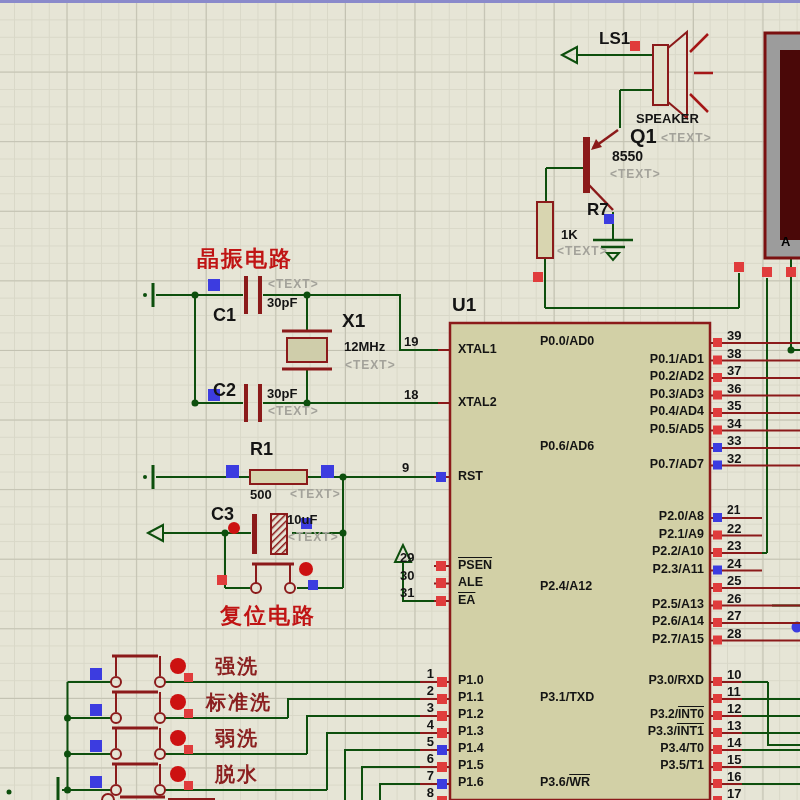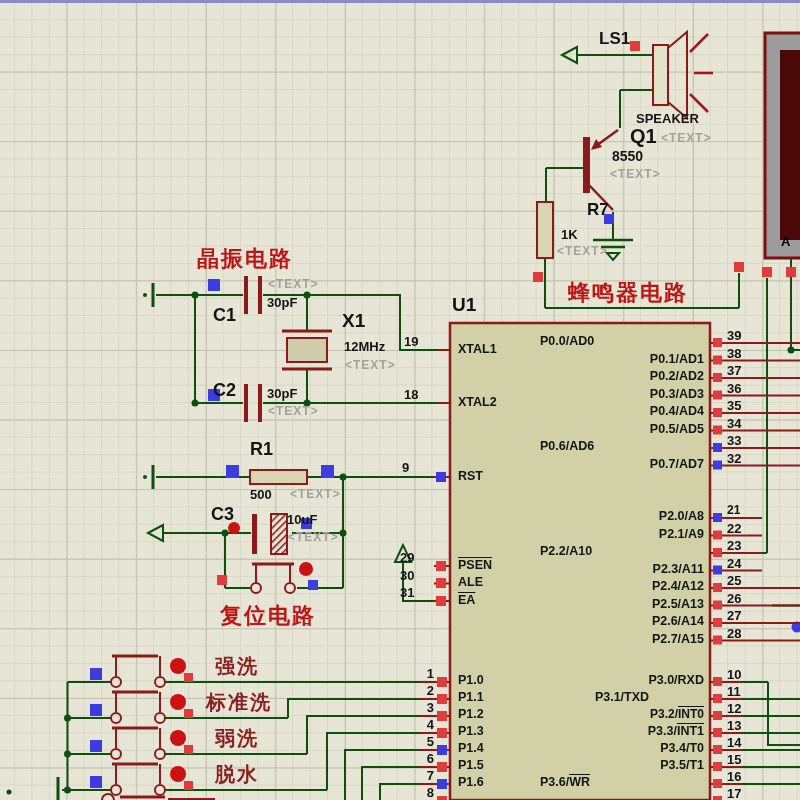--- a/index.html
+++ b/index.html
@@ -281,21 +281,20 @@
     <circle cx="178" cy="774" r="8" fill="#cc1111" stroke="none"></circle>
       </g>
       <rect x="184" y="781" width="9" height="9" fill="#e03c3c"></rect>
       <rect x="90" y="776" width="12" height="12" fill="#3c3ce0"></rect>
     </svg>
 
   <div id="labels">
 
     <div class="t sec" style="left:197px;top:247px">晶振电路</div>
     <div class="t sec" style="left:220px;top:604px">复位电路</div>
-    <div class="t sec" style="left:568px;top:281px">蜂鸣器电路</div>
 
     <div class="t ref" style="left:599px;top:30px">LS1</div>
     <div class="t val" style="left:636px;top:112px">SPEAKER</div>
     <div class="t ref-lg" style="left:630px;top:126px">Q1</div>
     <div class="t ph" style="left:661px;top:132px">&lt;TEXT&gt;</div>
     <div class="t val" style="left:612px;top:149px;font-size:14px">8550</div>
     <div class="t ph" style="left:610px;top:168px">&lt;TEXT&gt;</div>
     <div class="t ref" style="left:587px;top:201px">R7</div>
     <div class="t val" style="left:561px;top:228px">1K</div>
     <div class="t ph" style="left:557px;top:245px">&lt;TEXT&gt;</div>
@@ -351,35 +350,35 @@
       <div class="t" style="left:540px;top:422.5px;width:164px;text-align:right;font-size:12.5px;font-weight:bold">P0.5/AD5</div>
       <div class="t" style="left:727px;top:434px;font-size:13px;font-weight:bold">33</div>
       <div class="t" style="left:540px;top:440px;width:164px;text-align:left;font-size:12.5px;font-weight:bold">P0.6/AD6</div>
       <div class="t" style="left:727px;top:451.5px;font-size:13px;font-weight:bold">32</div>
       <div class="t" style="left:540px;top:457.5px;width:164px;text-align:right;font-size:12.5px;font-weight:bold">P0.7/AD7</div>
       <div class="t" style="left:727px;top:504px;font-size:12px;font-weight:bold">21</div>
       <div class="t" style="left:540px;top:510px;width:164px;text-align:right;font-size:12.5px;font-weight:bold">P2.0/A8</div>
       <div class="t" style="left:727px;top:521.5px;font-size:13px;font-weight:bold">22</div>
       <div class="t" style="left:540px;top:527.5px;width:164px;text-align:right;font-size:12.5px;font-weight:bold">P2.1/A9</div>
       <div class="t" style="left:727px;top:539px;font-size:13px;font-weight:bold">23</div>
-      <div class="t" style="left:540px;top:545px;width:164px;text-align:left;font-size:12.5px;font-weight:bold">P2.2/A10</div>
+      <div class="t" style="left:540px;top:545px;width:164px;text-align:right;font-size:12.5px;font-weight:bold">P2.2/A10</div>
       <div class="t" style="left:727px;top:556.5px;font-size:13px;font-weight:bold">24</div>
       <div class="t" style="left:540px;top:562.5px;width:164px;text-align:right;font-size:12.5px;font-weight:bold">P2.3/A11</div>
       <div class="t" style="left:727px;top:574px;font-size:13px;font-weight:bold">25</div>
-      <div class="t" style="left:540px;top:580px;width:164px;text-align:right;font-size:12.5px;font-weight:bold">P2.4/A12</div>
+      <div class="t" style="left:540px;top:580px;width:164px;text-align:left;font-size:12.5px;font-weight:bold">P2.4/A12</div>
       <div class="t" style="left:727px;top:591.5px;font-size:13px;font-weight:bold">26</div>
       <div class="t" style="left:540px;top:597.5px;width:164px;text-align:right;font-size:12.5px;font-weight:bold">P2.5/A13</div>
       <div class="t" style="left:727px;top:609px;font-size:13px;font-weight:bold">27</div>
       <div class="t" style="left:540px;top:615px;width:164px;text-align:right;font-size:12.5px;font-weight:bold">P2.6/A14</div>
       <div class="t" style="left:727px;top:626.5px;font-size:13px;font-weight:bold">28</div>
       <div class="t" style="left:540px;top:632.5px;width:164px;text-align:right;font-size:12.5px;font-weight:bold">P2.7/A15</div>
       <div class="t" style="left:727px;top:668px;font-size:13px;font-weight:bold">10</div>
       <div class="t" style="left:540px;top:674px;width:164px;text-align:right;font-size:12.5px;font-weight:bold">P3.0/RXD</div>
       <div class="t" style="left:727px;top:685px;font-size:13px;font-weight:bold">11</div>
-      <div class="t" style="left:540px;top:691px;width:164px;text-align:center;font-size:12.5px;font-weight:bold">P3.1/TXD</div>
+      <div class="t" style="left:540px;top:691px;width:164px;text-align:left;font-size:12.5px;font-weight:bold">P3.1/TXD</div>
       <div class="t" style="left:727px;top:702px;font-size:13px;font-weight:bold">12</div>
       <div class="t" style="left:540px;top:708px;width:164px;text-align:right;font-size:12px;font-weight:bold"><span>P3.2/</span><span class="ov">INT0</span></div>
       <div class="t" style="left:727px;top:719px;font-size:13px;font-weight:bold">13</div>
       <div class="t" style="left:540px;top:725px;width:164px;text-align:right;font-size:12.5px;font-weight:bold"><span>P3.3/</span><span class="ov">INT1</span></div>
       <div class="t" style="left:727px;top:736px;font-size:13px;font-weight:bold">14</div>
       <div class="t" style="left:540px;top:742px;width:164px;text-align:right;font-size:12.5px;font-weight:bold">P3.4/T0</div>
       <div class="t" style="left:727px;top:753px;font-size:13px;font-weight:bold">15</div>
       <div class="t" style="left:540px;top:759px;width:164px;text-align:right;font-size:12.5px;font-weight:bold">P3.5/T1</div>
       <div class="t" style="left:727px;top:770px;font-size:13px;font-weight:bold">16</div>
       <div class="t" style="left:540px;top:776px;width:164px;text-align:left;font-size:12.5px;font-weight:bold"><span>P3.6/</span><span class="ov">WR</span></div>

